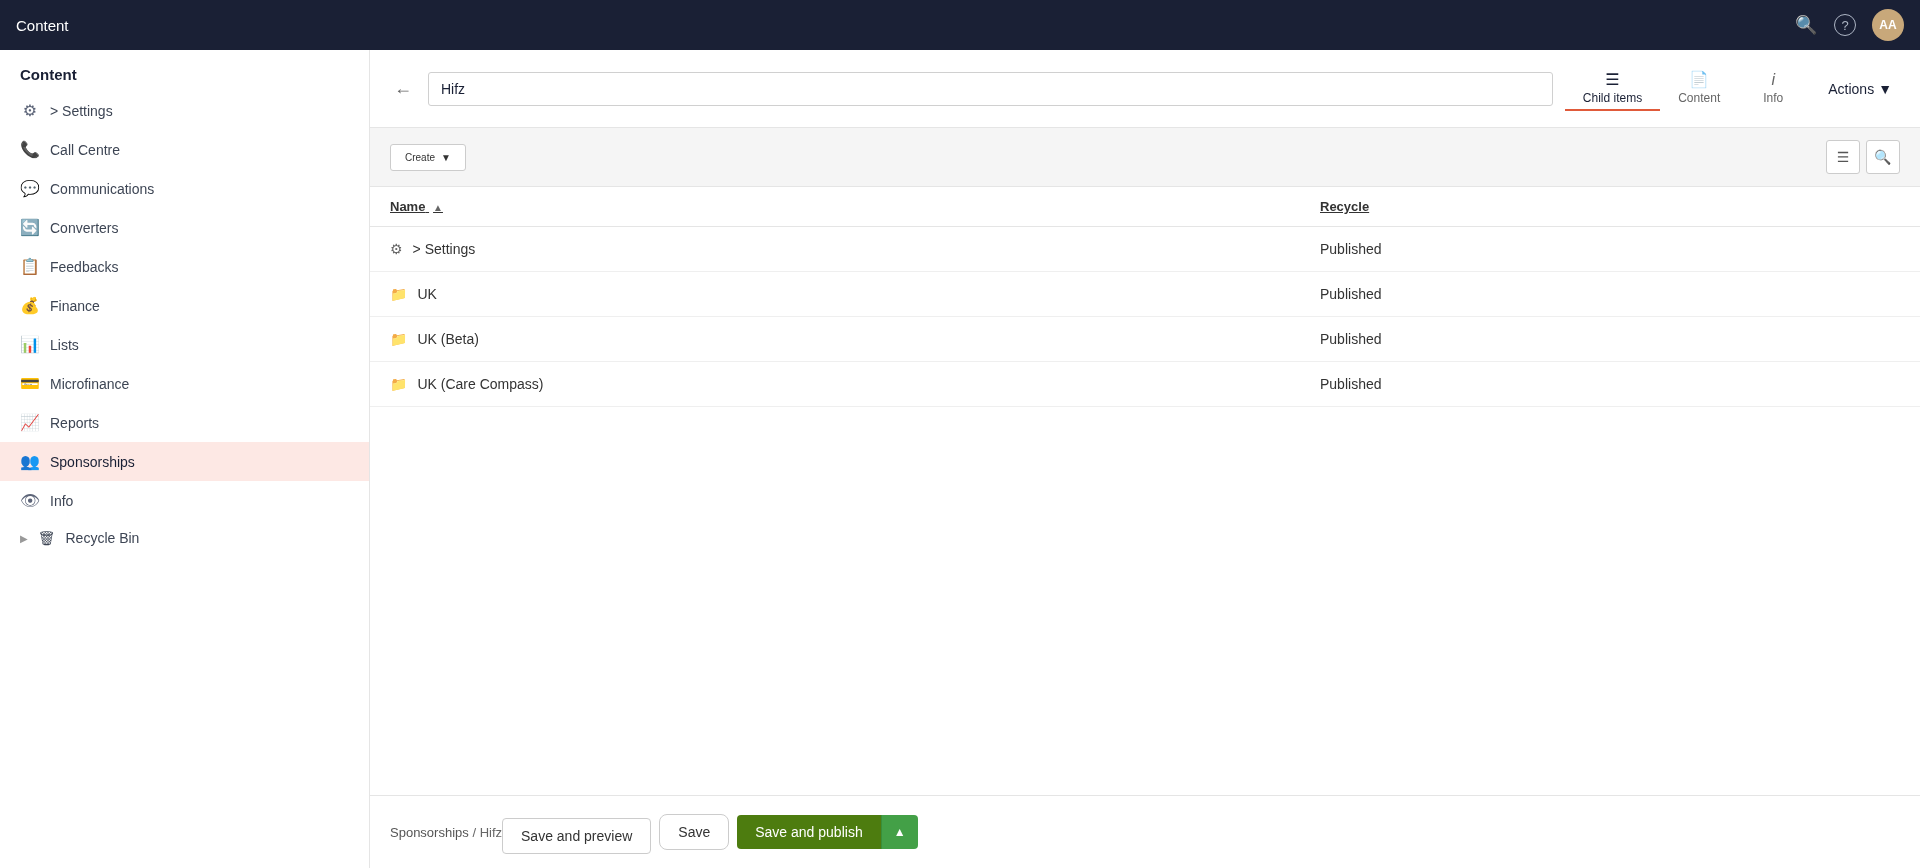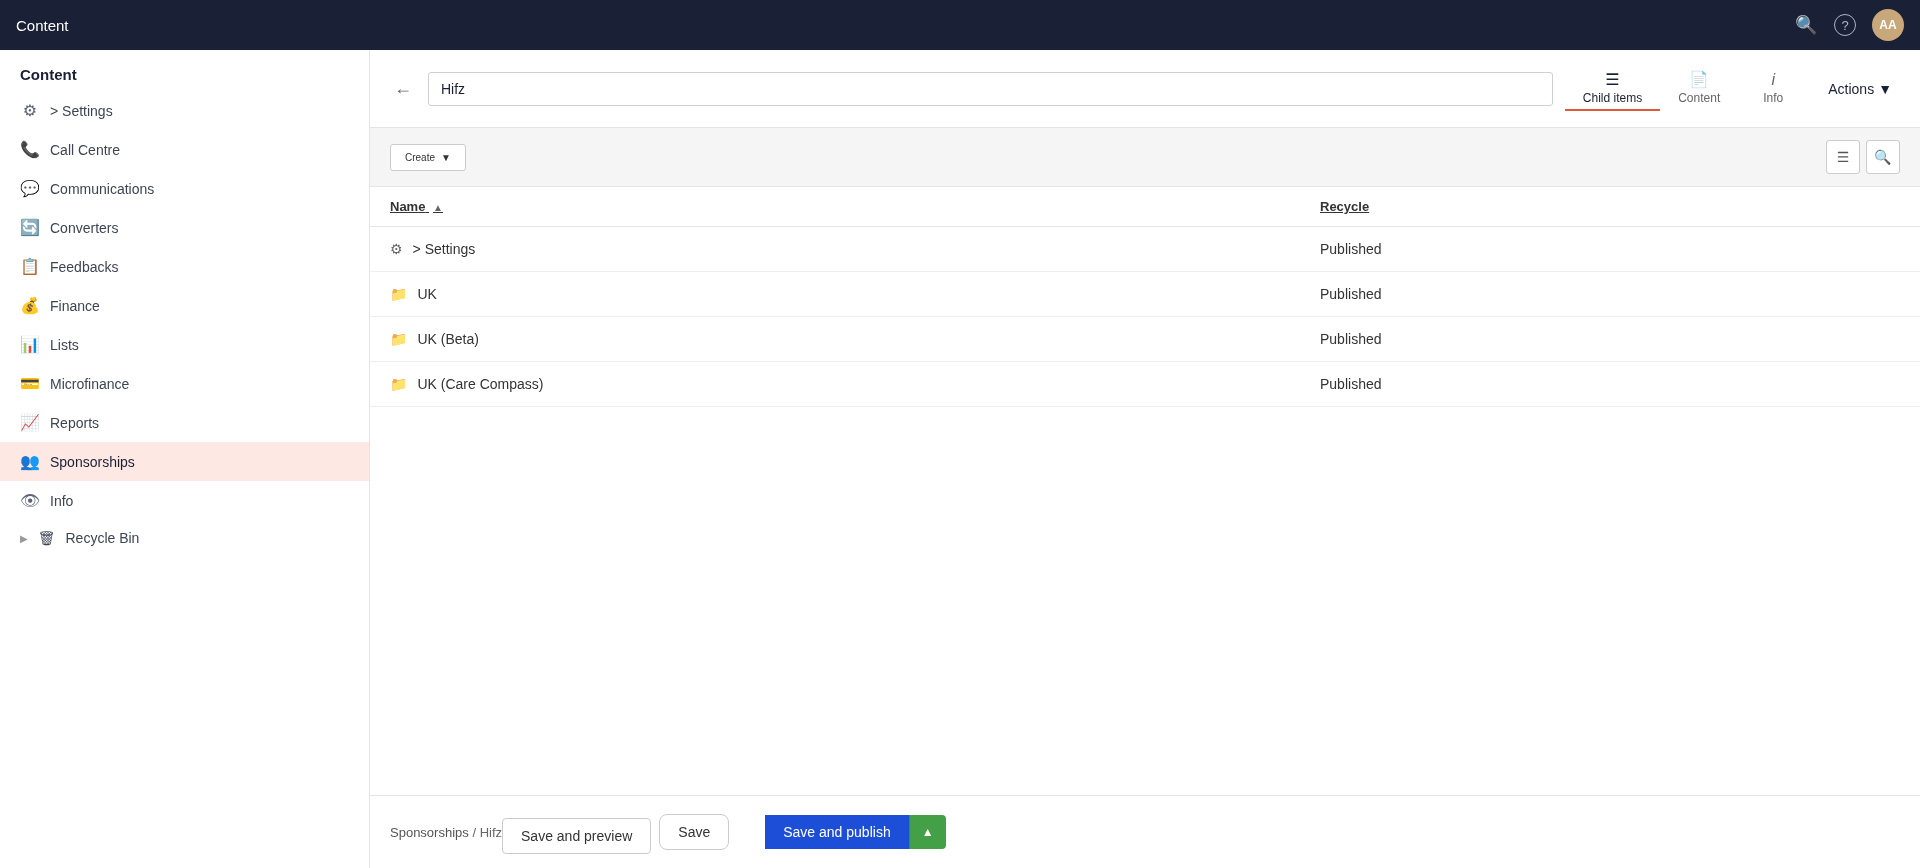--- a/index.html
+++ b/index.html
@@ -271,28 +271,27 @@
       cursor: pointer;
       font-size: 14px;
       color: #333;
     }
     .btn-publish-group {
       display: flex;
       border-radius: 4px;
       overflow: hidden;
     }
     .btn-publish {
-      background: #1d4ed8;
+      background: #4d7c0f;
       border: none;
       padding: 9px 18px;
       cursor: pointer;
       font-size: 14px;
       color: #fff;
       font-weight: 500;
-      margin-left: 28px;
     }
     .btn-publish-arrow {
       background: #43a047;
       border: none;
       padding: 9px 12px;
       cursor: pointer;
       color: #fff;
       font-size: 12px;
       border-left: 1px solid #388e3c;
     }

